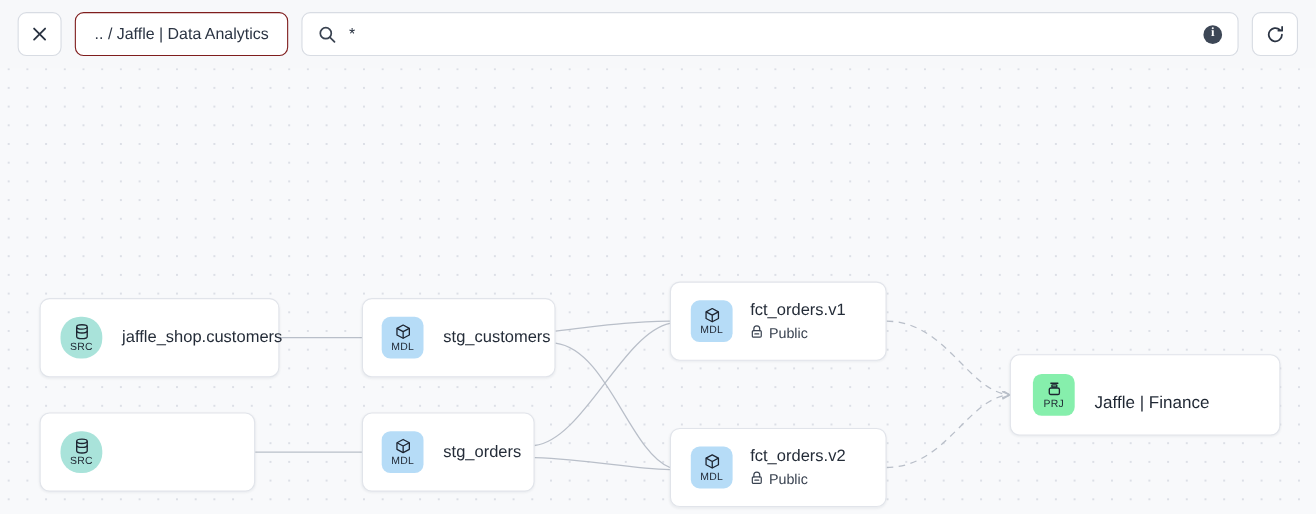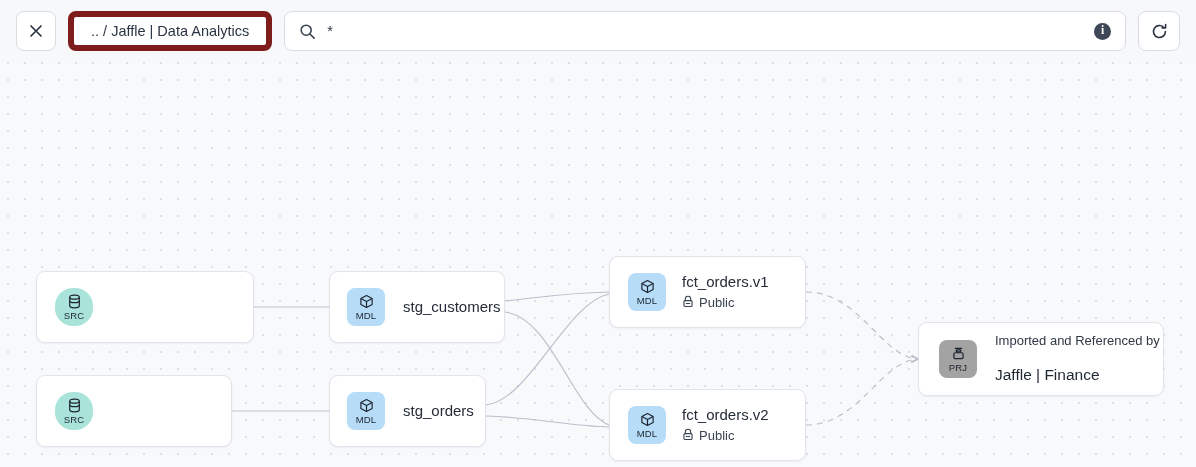--- a/index.html
+++ b/index.html
@@ -43,21 +43,21 @@
     justify-content: center;
     cursor: pointer;
     color: #2d3748;
   }
 
   #close-btn { width: 40px; flex: 0 0 40px; }
 
   #breadcrumb {
     height: 40px;
     background: #ffffff;
-    border: 6px solid #7f1d1d;
+    border: 1px solid #7f1d1d;
     border-radius: 8px;
     display: flex;
     align-items: center;
     padding: 0 17px;
     font-size: 14.5px;
     color: #2b3443;
     white-space: nowrap;
     cursor: pointer;
   }
 
@@ -131,21 +131,21 @@
     border-radius: 8px;
     display: flex;
     flex-direction: column;
     align-items: center;
     justify-content: center;
     gap: 0px;
     color: #1d2430;
   }
   .badge-src { background: #a9e3da; border-radius: 18px; }
   .badge-mdl { background: #b6dcf7; }
-  .badge-prj { background: #a3a3a3; align-items: center; }
+  .badge-prj { background: #86efac; align-items: center; }
   .badge .glyph { line-height: 0; margin-top: 1px; }
   .badge .abbr {
     font-size: 9.5px;
     font-family: "Liberation Sans", sans-serif;
     letter-spacing: 0.2px;
     line-height: 1;
     margin-top: 2px;
     color: #1d2430;
   }
 
@@ -255,20 +255,23 @@
       <div class="badge badge-src">
         <span class="glyph">
           <svg width="15" height="15" viewBox="0 0 16 16">
             <ellipse cx="8" cy="3.4" rx="5.1" ry="2.1" fill="none" stroke="#1d2430" stroke-width="1.3"></ellipse>
             <path d="M2.9,3.4 V12.6 C2.9,13.76 5.18,14.7 8,14.7 C10.82,14.7 13.1,13.76 13.1,12.6 V3.4" fill="none" stroke="#1d2430" stroke-width="1.3"></path>
             <path d="M2.9,7.2 C2.9,8.36 5.18,9.3 8,9.3 C10.82,9.3 13.1,8.36 13.1,7.2" fill="none" stroke="#1d2430" stroke-width="1.3"></path>
           </svg>
         </span>
         <span class="abbr">SRC</span>
       </div>
+      <div class="node-body">
+        <div class="node-title">jaffle_shop.customers</div>
+      </div>
     </div>
 
     <div class="node" id="node-src-orders">
       <div class="badge badge-src">
         <span class="glyph">
           <svg width="15" height="15" viewBox="0 0 16 16">
             <ellipse cx="8" cy="3.4" rx="5.1" ry="2.1" fill="none" stroke="#1d2430" stroke-width="1.3"></ellipse>
             <path d="M2.9,3.4 V12.6 C2.9,13.76 5.18,14.7 8,14.7 C10.82,14.7 13.1,13.76 13.1,12.6 V3.4" fill="none" stroke="#1d2430" stroke-width="1.3"></path>
             <path d="M2.9,7.2 C2.9,8.36 5.18,9.3 8,9.3 C10.82,9.3 13.1,8.36 13.1,7.2" fill="none" stroke="#1d2430" stroke-width="1.3"></path>
           </svg>
@@ -362,19 +365,18 @@
         <span class="glyph">
           <svg width="15" height="15" viewBox="0 0 16 16">
             <path d="M4.6,2.6 H11.4" stroke="#1d2430" stroke-width="1.3" stroke-linecap="round"></path>
             <rect x="5.6" y="4.1" width="4.8" height="2.1" rx="0.6" fill="none" stroke="#1d2430" stroke-width="1.3"></rect>
             <rect x="3.1" y="7.2" width="9.8" height="6.3" rx="1.5" fill="none" stroke="#1d2430" stroke-width="1.3"></rect>
           </svg>
         </span>
         <span class="abbr">PRJ</span>
       </div>
       <div class="node-body">
-        <div class="node-kicker">Imported and Referenced by</div>
         <div class="node-name-lg">Jaffle | Finance</div>
       </div>
     </div>
 
   </div>
 </div>
 
 </body></html>

